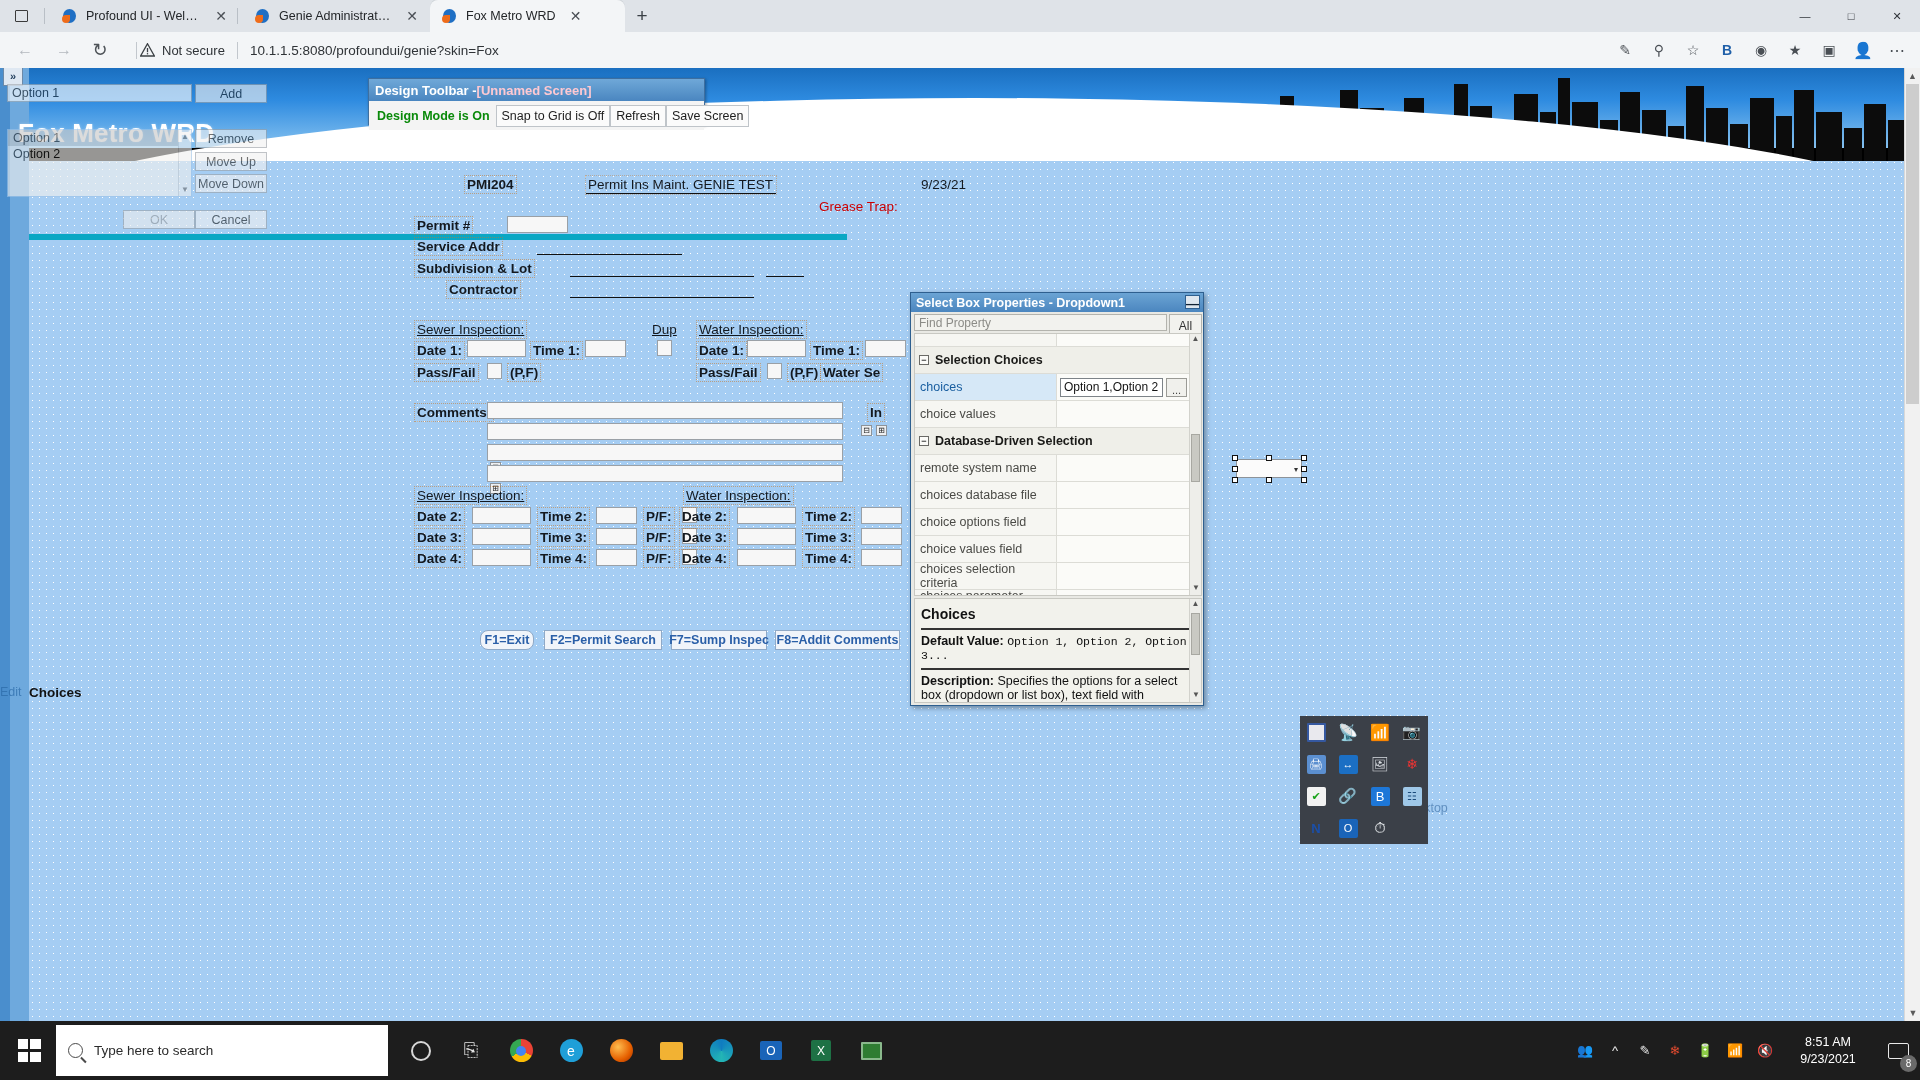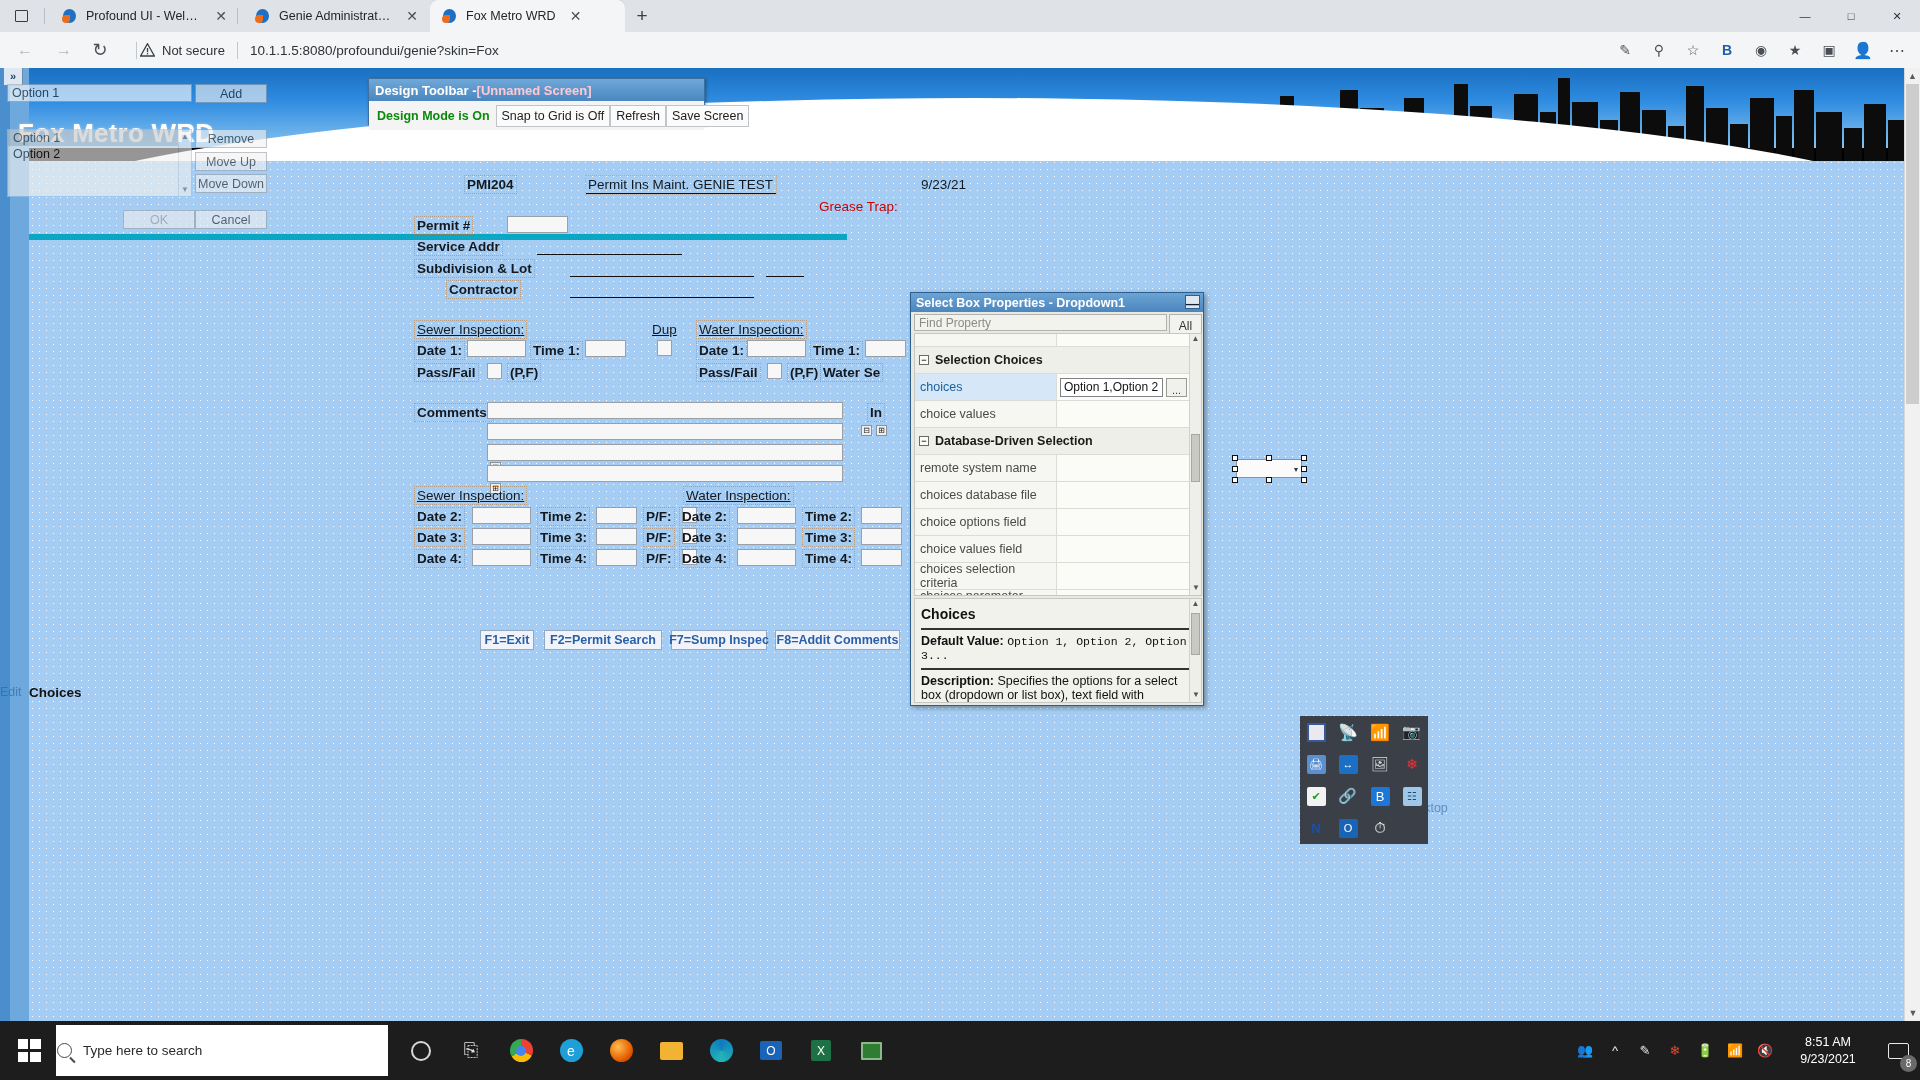--- a/index.html
+++ b/index.html
@@ -165,21 +165,21 @@
   #tray-panel .ic { width:32px; height:32px; display:flex; align-items:center; justify-content:center; }
   #tray-panel .ic .sq { width:19px; height:19px; display:flex; align-items:center; justify-content:center;
                         font-size:11px; color:#fff; border-radius:2px; }
 
   
   #taskbar { position:absolute; left:0; top:1021px; width:1920px; height:59px; background:#1d1d1d; }
   #start { position:absolute; left:4px; top:4px; width:50px; height:51px; display:flex; align-items:center; justify-content:center; }
   #start .w { width:23px; height:23px; display:grid; grid-template-columns:1fr 1fr; grid-template-rows:1fr 1fr; gap:2.5px; }
   #start .w i { background:#fff; display:block; }
   #search-box { position:absolute; left:56px; top:4px; width:332px; height:51px; background:#fff;
-                display:flex; align-items:center; padding-left:1px; }
+                display:flex; align-items:center; padding-left:12px; }
   #search-box .mg { width:15px; height:15px; border:1.8px solid #4a4a4a; border-radius:50%; position:relative; margin-right:11px; }
   #search-box .mg:after { content:""; position:absolute; right:-5px; bottom:-4px; width:7px; height:1.8px; background:#4a4a4a;
                           transform:rotate(45deg); }
   #search-box .ph { font-size:13.5px; color:#2b2b2b; }
   .tb-ico { position:absolute; top:4px; width:50px; height:51px; display:flex; align-items:center; justify-content:center; }
   #tray { position:absolute; right:0; top:0; height:59px; display:flex; align-items:center; }
   #tray .ti { width:30px; height:59px; display:flex; align-items:center; justify-content:center; color:#e9e9e9; font-size:13px; }
   #clock { width:96px; height:59px; display:flex; flex-direction:column; align-items:center; justify-content:center;
            color:#fff; font-size:12.5px; line-height:17px; }
   #notif { width:44px; height:59px; display:flex; align-items:center; justify-content:center; position:relative; }
@@ -407,21 +407,21 @@
   <div class="lbl" style="left:680px; top:461px;">Date 3:</div>
   <div class="inp" style="left:737px; top:460px; width:59px; height:17px;"></div>
   <div class="lbl" style="left:803px; top:461px;">Time 3:</div>
   <div class="inp" style="left:861px; top:460px; width:41px; height:17px;"></div>
 
   <div class="lbl" style="left:680px; top:482px;">Date 4:</div>
   <div class="inp" style="left:737px; top:481px; width:59px; height:17px;"></div>
   <div class="lbl" style="left:803px; top:482px;">Time 4:</div>
   <div class="inp" style="left:861px; top:481px; width:41px; height:17px;"></div>
 
-  <div class="fkey" style="left:480px; top:562px; width:54px;">F1=Exit</div>
+  <div class="fkey" style="left:480px; top:562px; width:54px;border-radius:8px;">F1=Exit</div>
   <div class="fkey" style="left:544px; top:562px; width:118px;">F2=Permit Search</div>
   <div class="fkey" style="left:671px; top:562px; width:96px;">F7=Sump Inspec</div>
   <div class="fkey" style="left:775px; top:562px; width:125px;">F8=Addit Comments</div>
 
   <div id="save-desktop">Save Desktop</div>
 
   <div id="sel-widget">
     <div class="ddl">
       <span class="arr">▾</span>
     </div>

